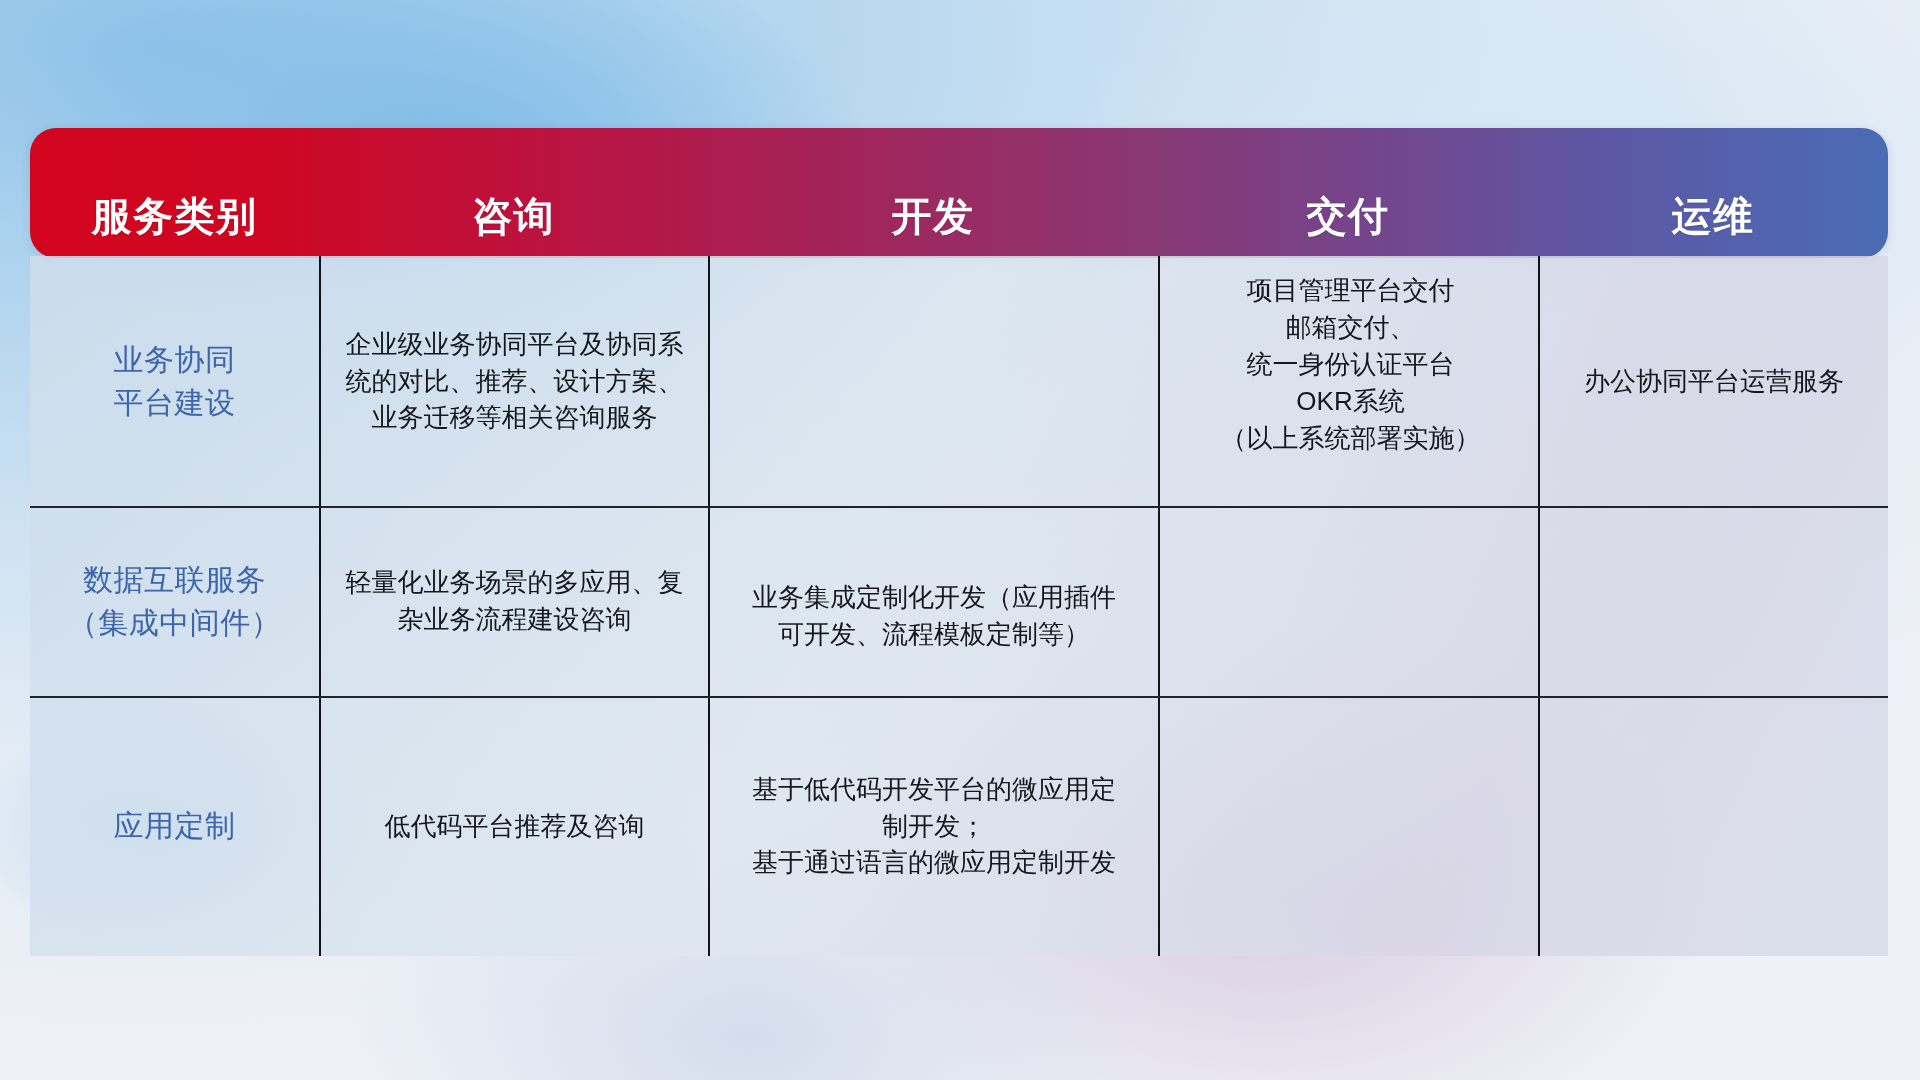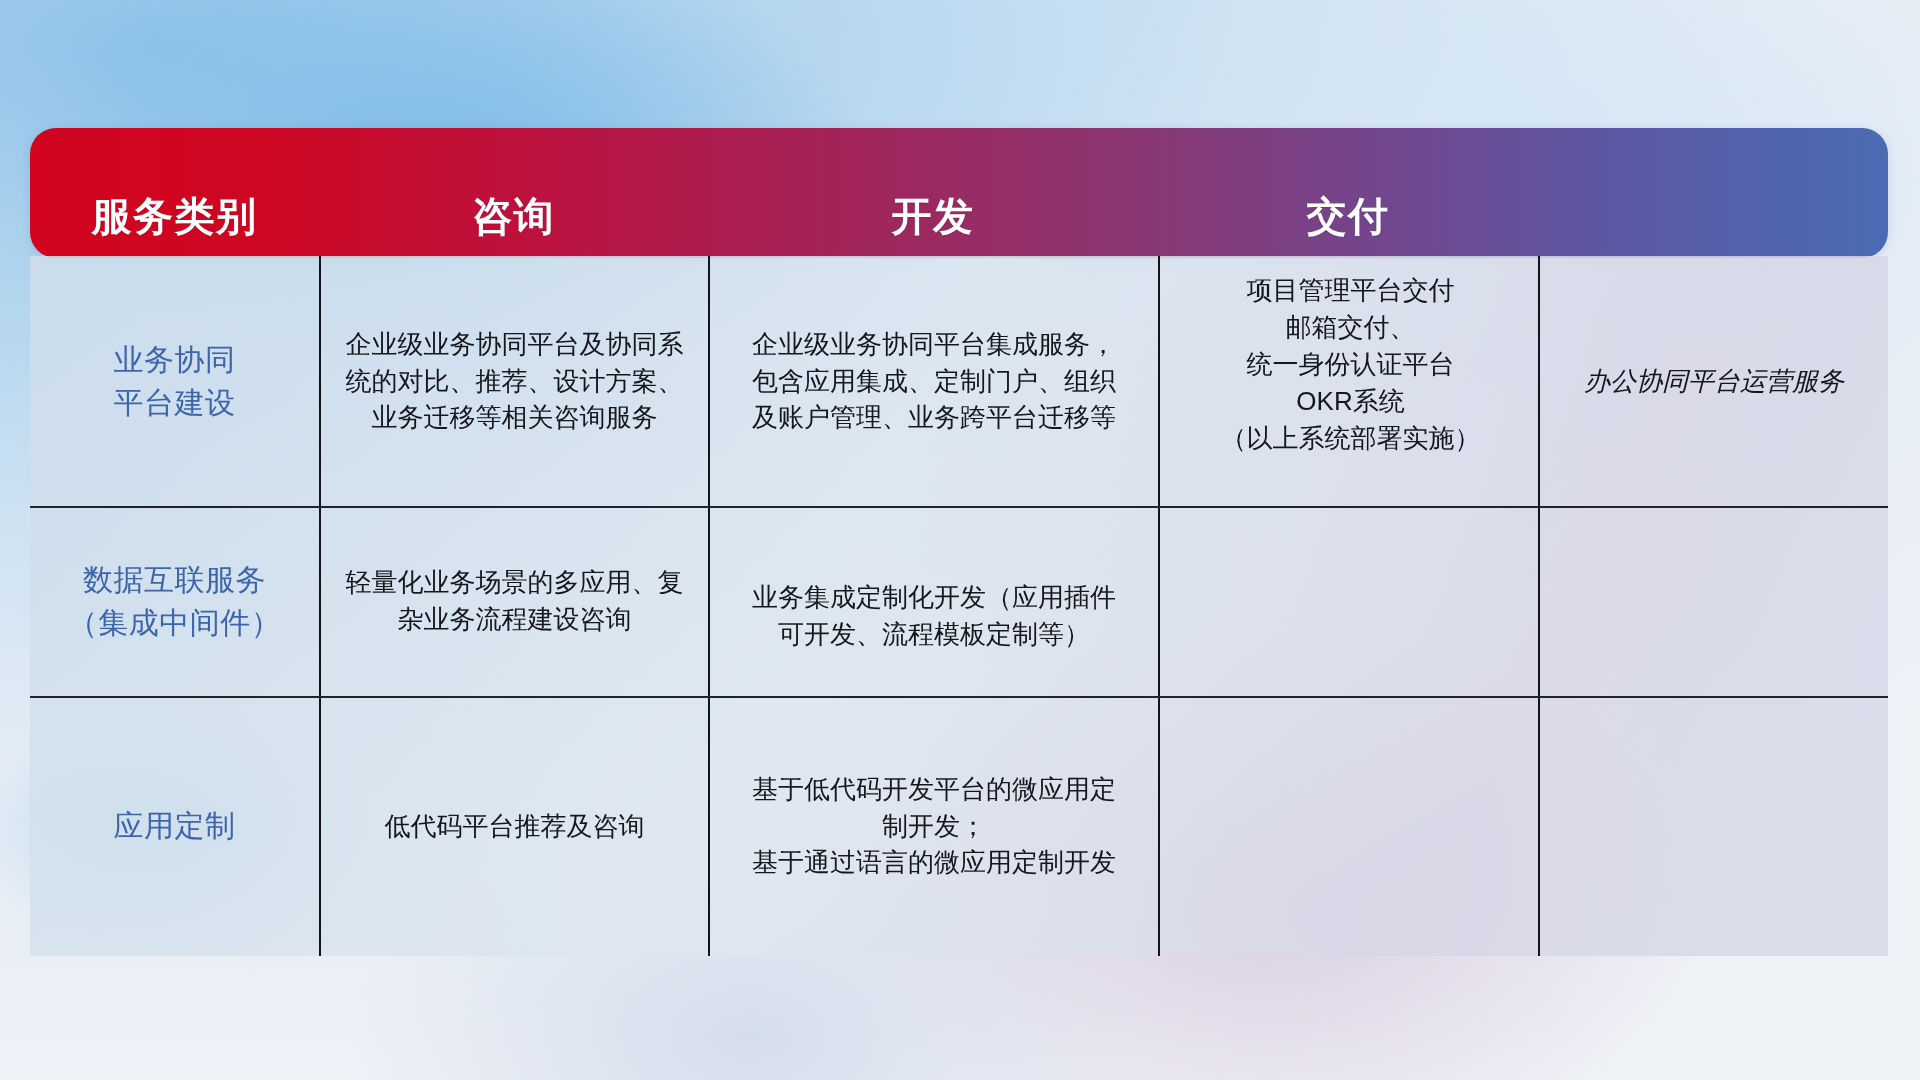--- a/index.html
+++ b/index.html
@@ -122,20 +122,21 @@
 <div class="bg-glow-d"></div>
 <div class="bg-glow-e"></div>
 
 <div class="table-wrap">
 
   <div class="head-bar">
     <div class="head-cell" style="width:289px;">服务类别</div>
     <div class="head-cell" style="width:389px;">咨询</div>
     <div class="head-cell" style="width:450px;">开发</div>
     <div class="head-cell" style="width:380px;">交付</div>
+    <div class="head-cell" style="width:350px;">运维</div>
   </div>
 
   <div class="body-panel">
 
     <div class="grid">
 
       <div class="col" style="width:289px;">
         <div class="cell rowlabel" style="top:0px;height:250px;">业务协同
 平台建设</div>
         <div class="cell rowlabel" style="top:250px;height:190px;">数据互联服务
@@ -146,41 +147,38 @@
       <div class="col" style="width:389px;">
         <div class="cell" style="top:0px;height:250px;">企业级业务协同平台及协同系
 统的对比、推荐、设计方案、
 业务迁移等相关咨询服务</div>
         <div class="cell" style="top:250px;height:190px;">轻量化业务场景的多应用、复
 杂业务流程建设咨询</div>
         <div class="cell" style="top:440px;height:260px;">低代码平台推荐及咨询</div>
       </div>
 
       <div class="col" style="width:450px;">
-        <div class="cell" style="top:0px;height:250px;">企业级业务协同平台集成服务，
-包含应用集成、定制门户、组织
-及账户管理、业务跨平台迁移等</div>
         <div class="cell" style="top:242px;height:236px;">业务集成定制化开发（应用插件
 可开发、流程模板定制等）</div>
         <div class="cell" style="top:440px;height:260px;">基于低代码开发平台的微应用定
 制开发；
 基于通过语言的微应用定制开发</div>
       </div>
 
       <div class="col" style="width:380px;">
         <div class="cell" style="top:0px;height:217px;padding-left:17px;">项目管理平台交付
 邮箱交付、
 统一身份认证平台
 OKR系统
 （以上系统部署实施）</div>
         <div class="cell" style="top:250px;height:190px;"></div>
       </div>
 
       <div class="col" style="width:350px;">
-        <div class="cell" style="top:0px;height:250px;font-style:italic;">办公协同平台运营服务</div>
+        <div class="cell" style="top:0px;height:250px;">办公协同平台运营服务</div>
         <div class="cell" style="top:250px;height:190px;"></div>
         <div class="cell" style="top:440px;height:260px;"></div>
       </div>
 
     </div>
 
     <div class="rowline" style="top:250px;"></div>
     <div class="rowline" style="top:440px;"></div>
 
   </div>

